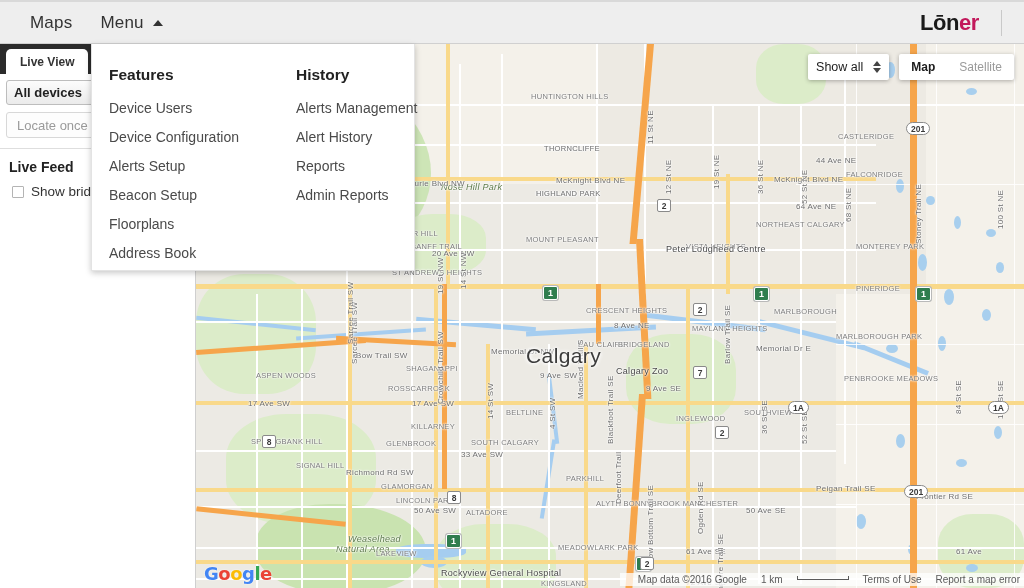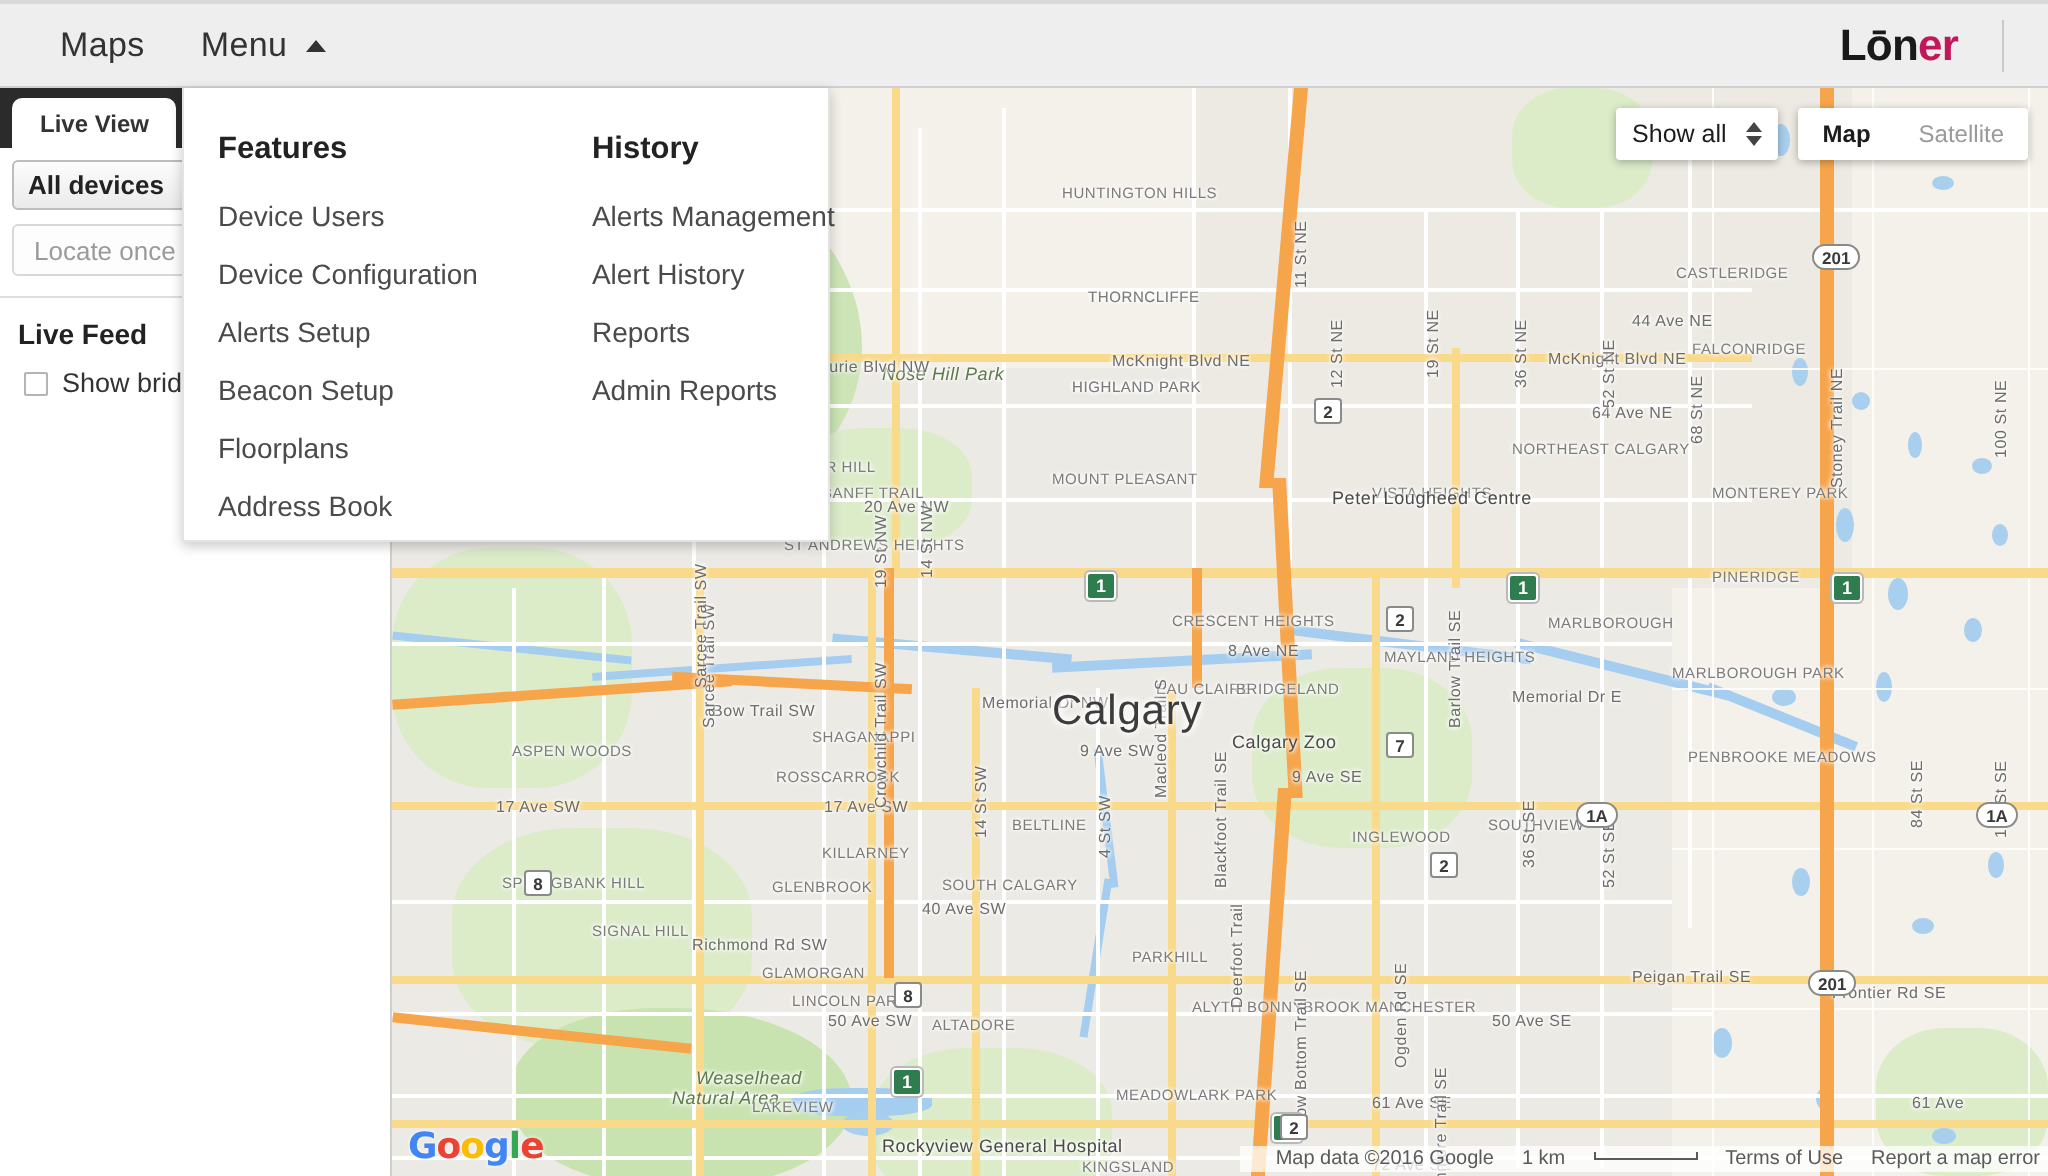--- a/index.html
+++ b/index.html
@@ -398,21 +398,21 @@
           <div class="maplabel " style="left: 578px; top: 131px;">McKnight Blvd NE</div>
           <div class="maplabel " style="left: 295px; top: 303px;">Memorial Dr NW</div>
           <div class="maplabel " style="left: 560px; top: 300px;">Memorial Dr E</div>
           <div class="maplabel " style="left: 344px; top: 327px;">9 Ave SW</div>
           <div class="maplabel " style="left: 450px; top: 340px;">9 Ave SE</div>
           <div class="maplabel " style="left: 418px; top: 277px;">8 Ave NE</div>
           <div class="maplabel " style="left: 52px; top: 355px;">17 Ave SW</div>
           <div class="maplabel " style="left: 216px; top: 355px;">17 Ave SW</div>
           <div class="maplabel " style="left: 236px; top: 205px;">20 Ave NW</div>
           <div class="maplabel " style="left: 218px; top: 462px;">50 Ave SW</div>
-          <div class="maplabel " style="left: 265px; top: 406px;">40 Ave SW</div>
+          <div class="maplabel " style="left: 265px; top: 406px;">33 Ave SW</div>
           <div class="maplabel " style="left: 490px; top: 503px;">61 Ave SE</div>
           <div class="maplabel " style="left: 490px; top: 534px;">72 Ave SE</div>
           <div class="maplabel " style="left: 600px; top: 158px;">64 Ave NE</div>
           <div class="maplabel " style="left: 620px; top: 112px;">44 Ave NE</div>
           <div class="maplabel " style="left: 550px; top: 462px;">50 Ave SE</div>
           <div class="maplabel " style="left: 620px; top: 440px;">Peigan Trail SE</div>
           <div class="maplabel " style="left: 720px; top: 448px;">Frontier Rd SE</div>
           <div class="maplabel " style="left: 760px; top: 503px;">61 Ave</div>
           <div class="maplabel " style="left: 150px; top: 424px;">Richmond Rd SW</div>
           <div class="maplabel " style="left: 160px; top: 307px;">Bow Trail SW</div>

